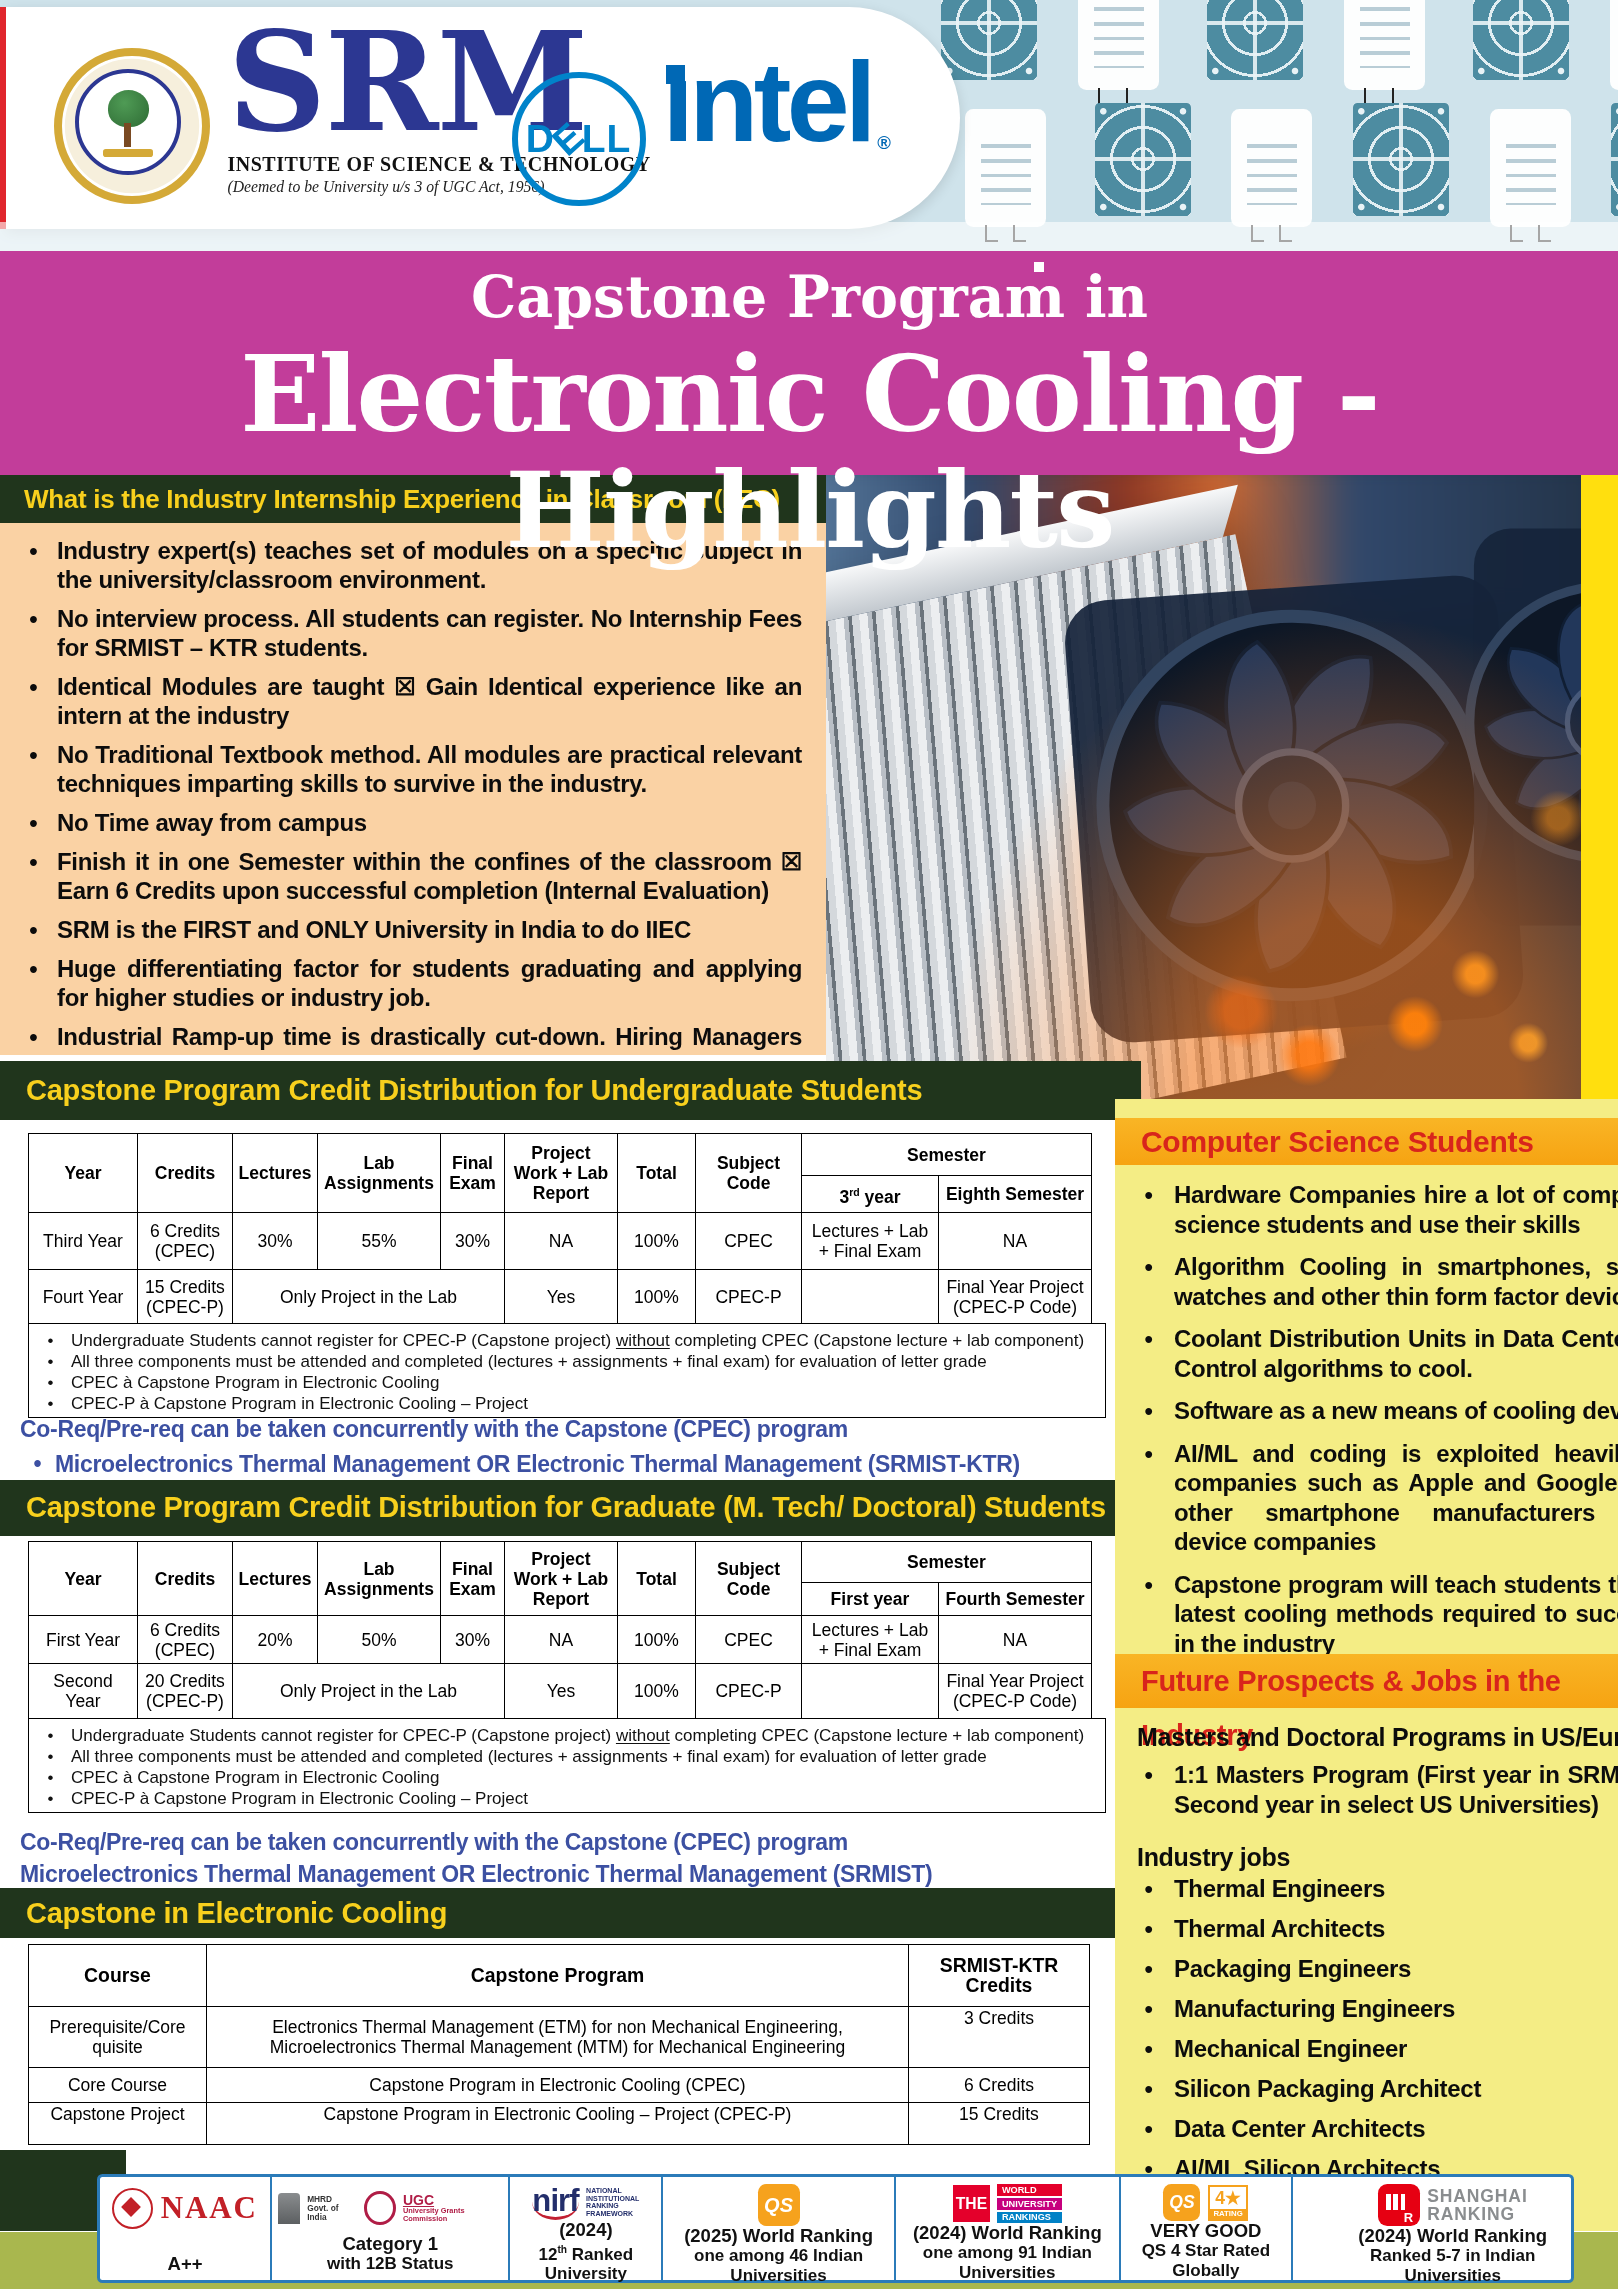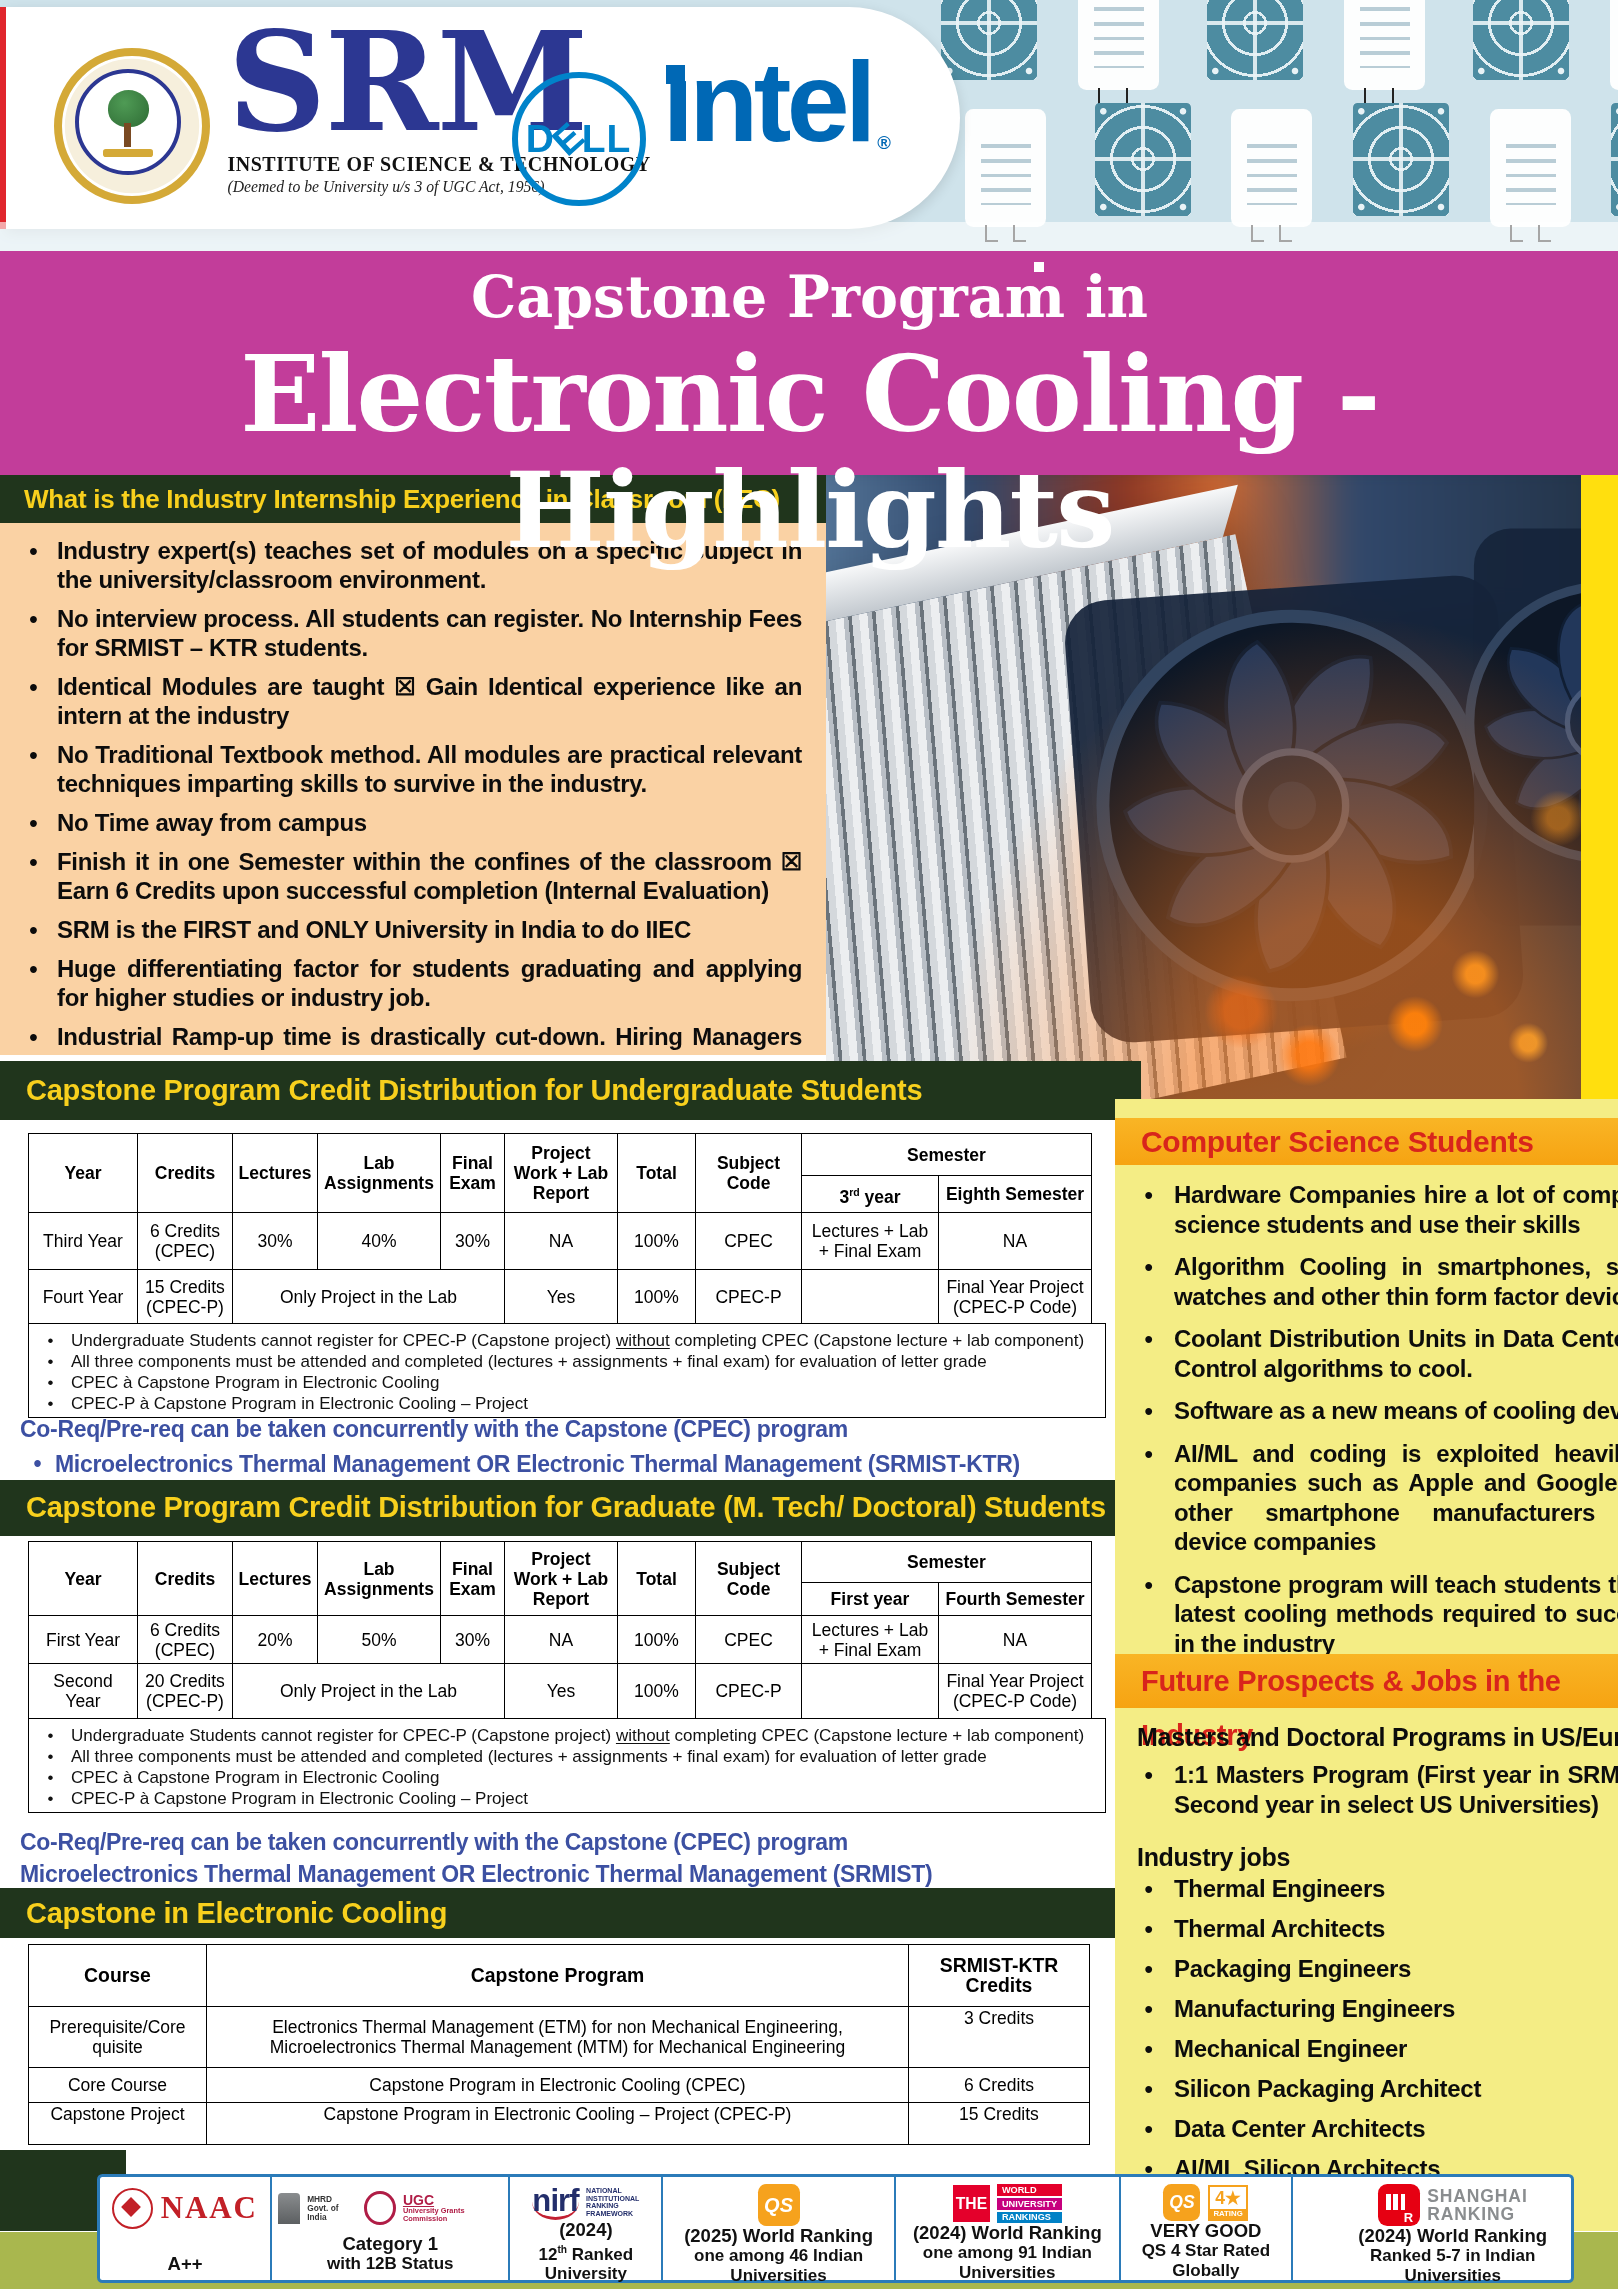--- a/index.html
+++ b/index.html
@@ -306,21 +306,21 @@
       <th colspan="2">Semester</th>
     </tr>
     <tr style="height:37px">
       <th><span>3</span><sup>rd</sup><span> year</span></th>
       <th>Eighth Semester</th>
     </tr>
     <tr style="height:57px">
       <td>Third Year</td>
       <td>6 Credits (CPEC)</td>
       <td>30%</td>
-      <td>40%</td>
+      <td>55%</td>
       <td>30%</td>
       <td>NA</td>
       <td>100%</td>
       <td>CPEC</td>
       <td>Lectures + Lab + Final Exam</td>
       <td>NA</td>
     </tr>
     <tr style="height:54px">
       <td>Fourt Year</td>
       <td>15 Credits (CPEC-P)</td>

